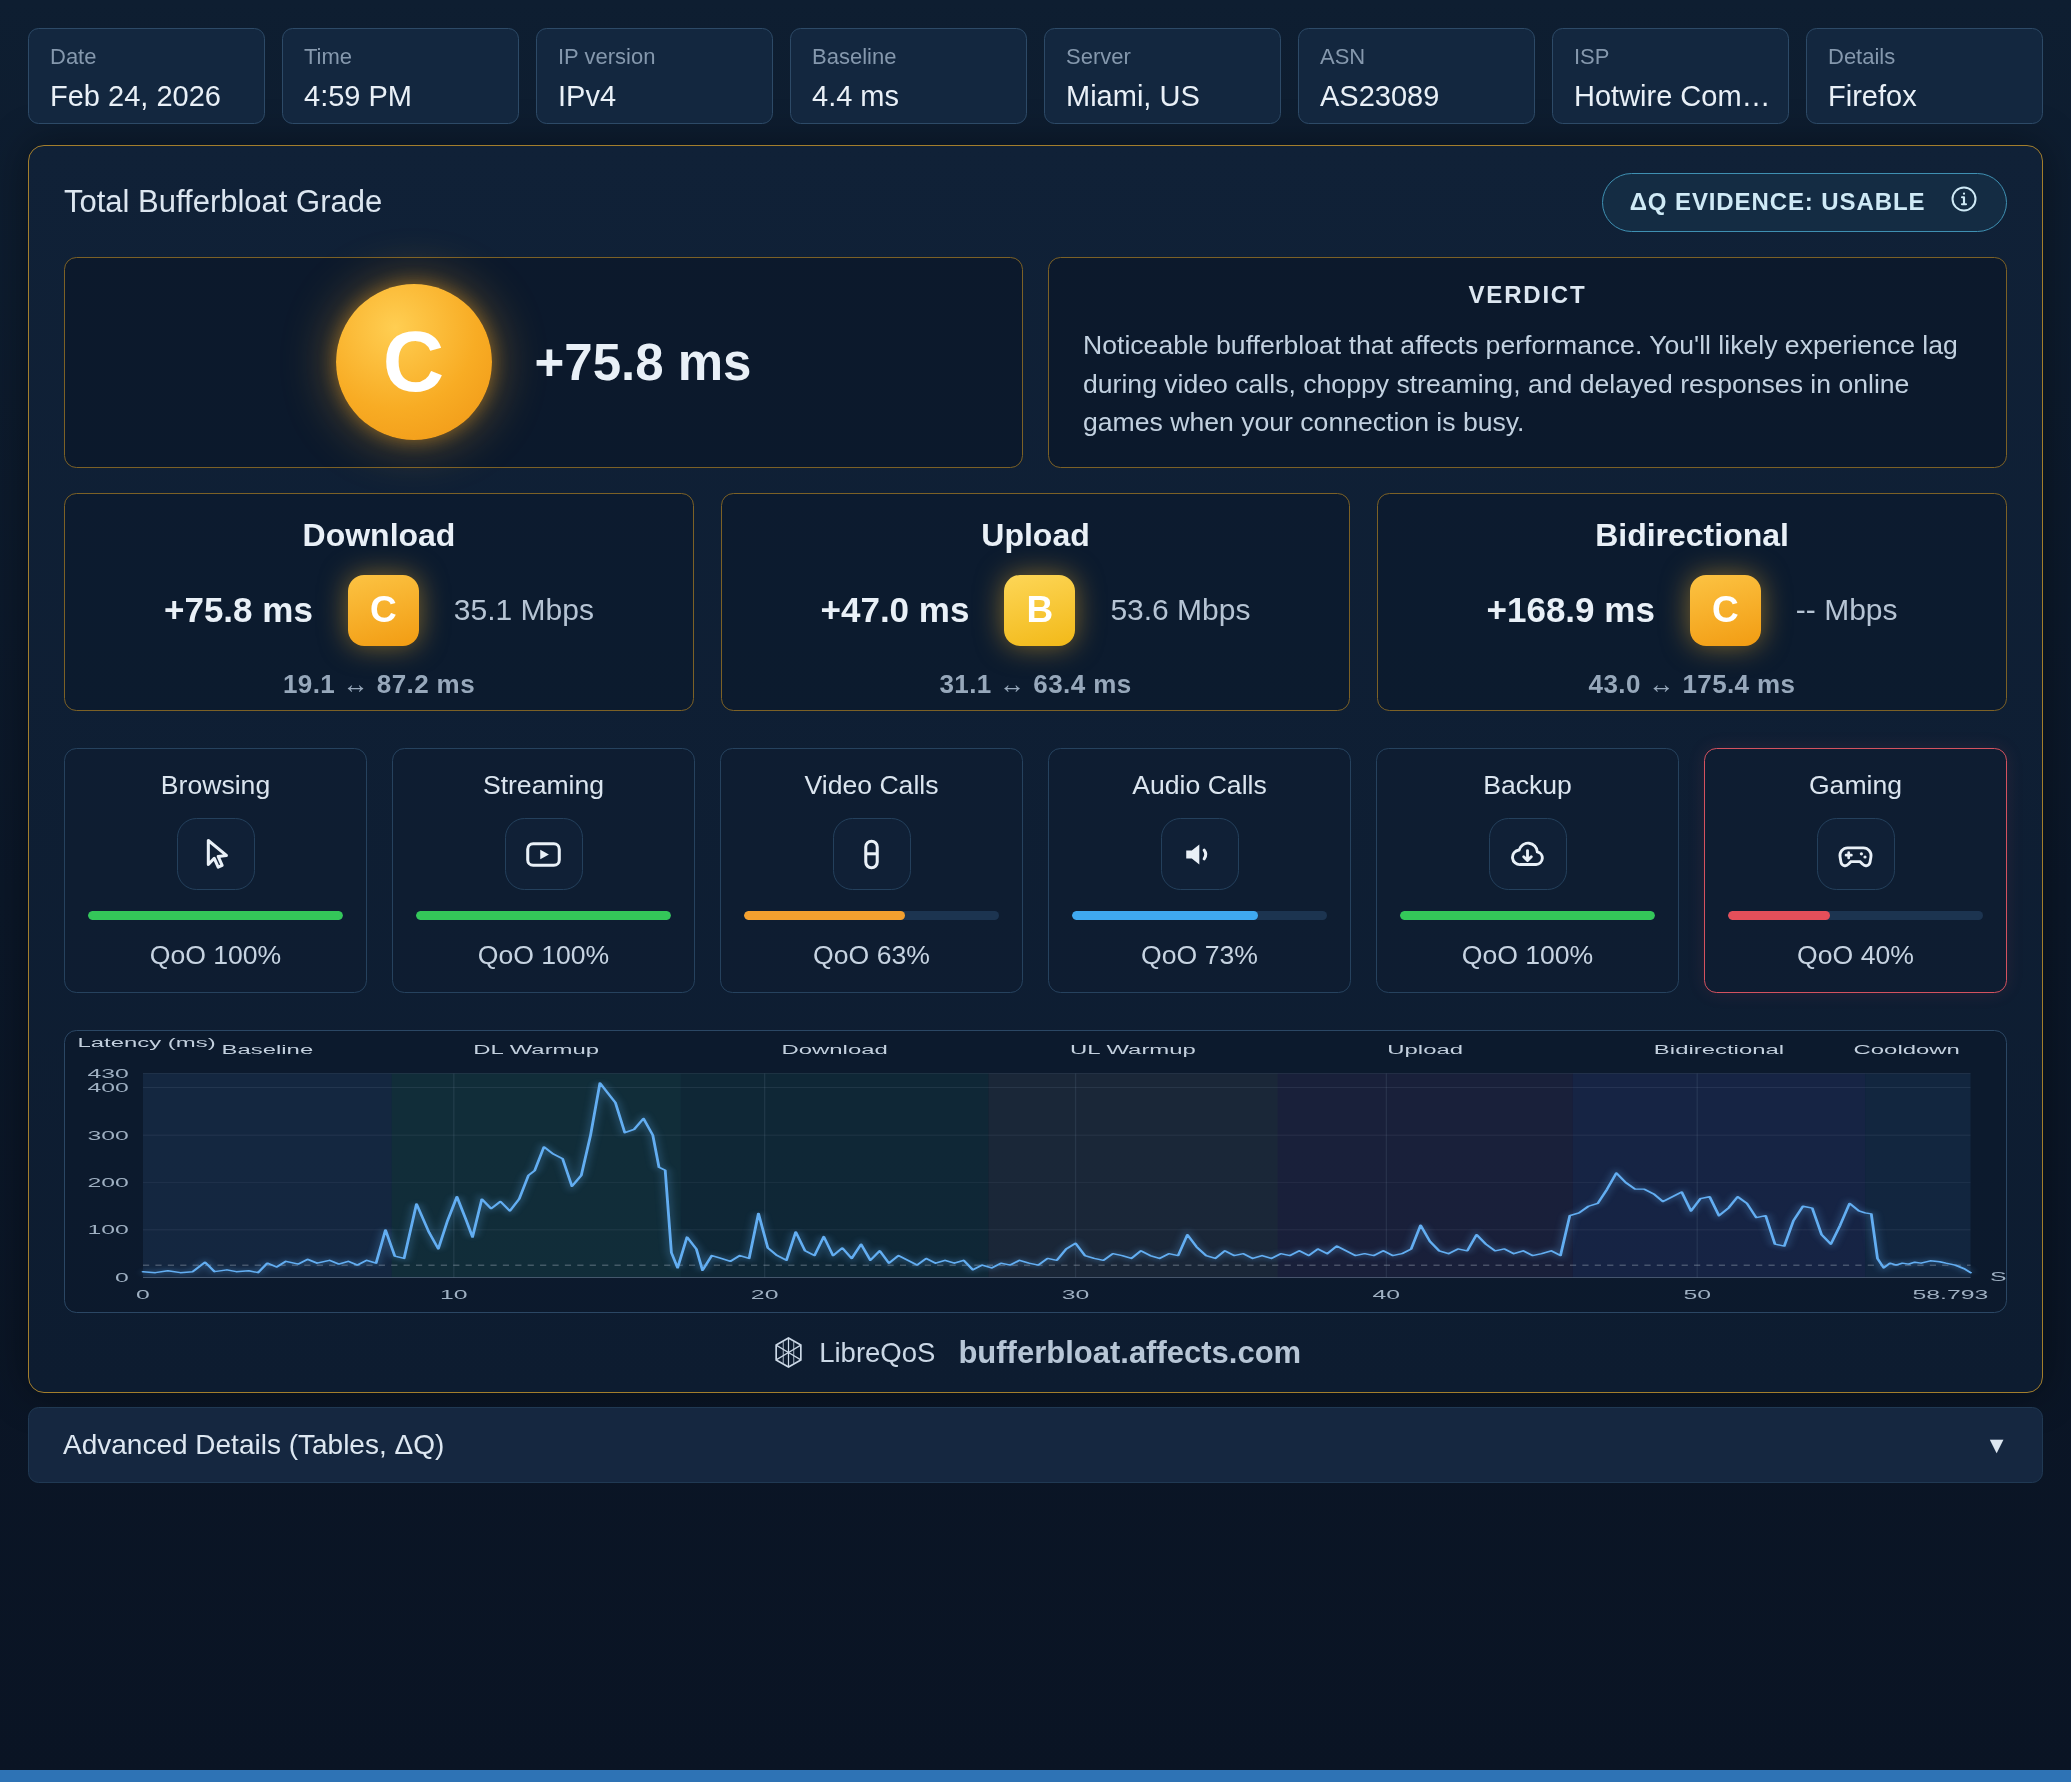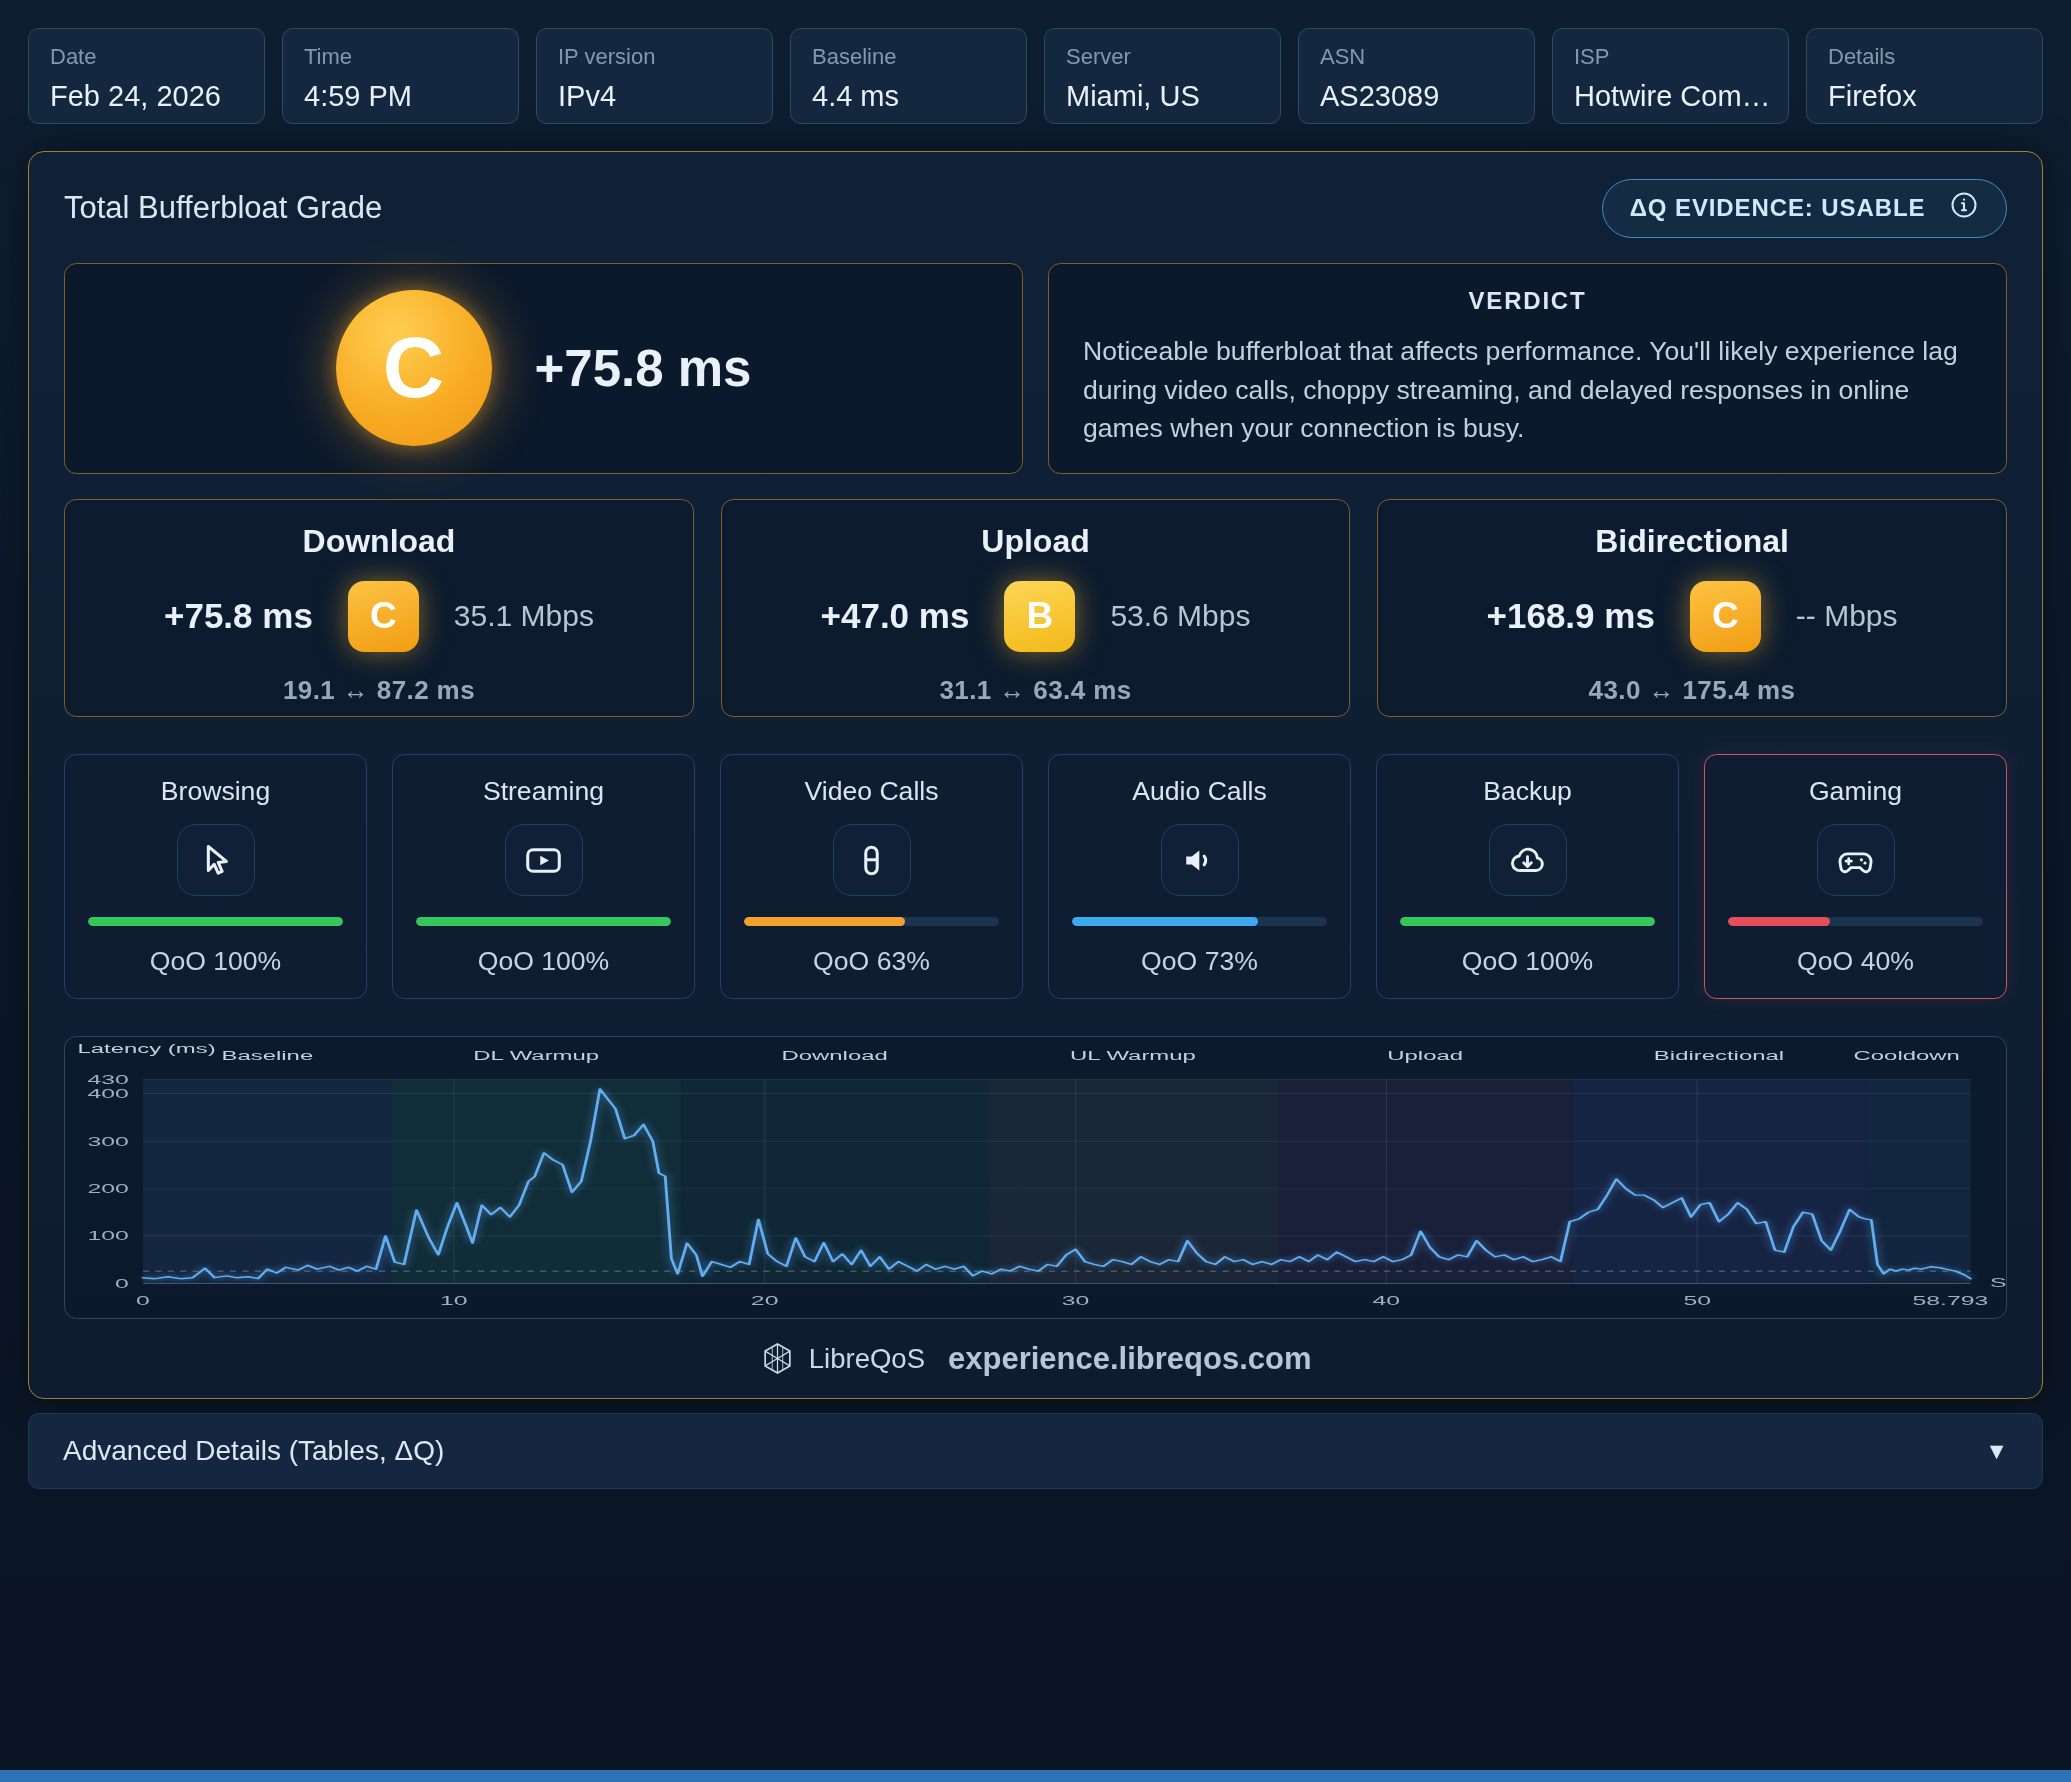--- a/index.html
+++ b/index.html
@@ -5,21 +5,21 @@
   * { box-sizing: border-box; }
   html,body { margin:0; padding:0; }
   body {
     width:2071px; height:1782px;
     background:linear-gradient(180deg,#0e1e31 0%,#0b1728 50%,#0a1424 100%);
     font-family:"Liberation Sans","DejaVu Sans",sans-serif;
     color:#e9f0f7; overflow:hidden; position:relative;
   }
 
   
-  .meta-row { display:flex; gap:17px; padding:28px 28px 27px; }
+  .meta-row { display:flex; gap:17px; padding:28px 28px 21px; }
   .meta-card { flex:1; height:96px; background:#13273f; border:0.9px solid #2d4a67;
     border-radius:10.6px; padding:15px 21px; overflow:hidden; }
   .meta-label { font-size:22px; color:#8598ad; margin-bottom:9.8px; white-space:nowrap; }
   .meta-value { font-size:29px; color:#e9f0f7; white-space:nowrap; }
 
   
   .panel { margin:0 28px; border:1.8px solid #a37e2c; border-radius:16px;
     background:linear-gradient(180deg,#102137 0%,#0d1c30 100%);
     box-shadow:0 0 41px rgba(0,0,0,.4);
     padding:26.6px 35px 21px; height:1248px; display:flex; flex-direction:column; }
@@ -324,21 +324,21 @@
 
   <div class="footer">
     <span class="brand-logo">
       <svg viewBox="0 0 24 24" fill="none" stroke="currentColor" stroke-width="1.1">
         <path d="M12 2.6 20 7.2v9.6L12 21.4 4 16.8V7.2z"></path>
         <path d="M12 2.6v18.8M4 7.2l8 4.8 8-4.8M4 16.8l8-4.8m0 0 8 4.8" stroke-width="0.8"></path>
         <path d="M8.6 4.9v14.2M15.4 4.9v14.2" stroke-width="0.55"></path>
       </svg>
     </span>
     <span class="brand-name">LibreQoS</span>
-    <span class="domain">experience.libreqos.com</span>
+    <span class="domain">bufferbloat.affects.com</span>
   </div>
 
 </div>
 
 <div class="advanced">
   <span>Advanced Details (Tables, ΔQ)</span>
   <span class="advanced-caret">▼</span>
 </div>
 
 <div class="bottom-strip"></div>

